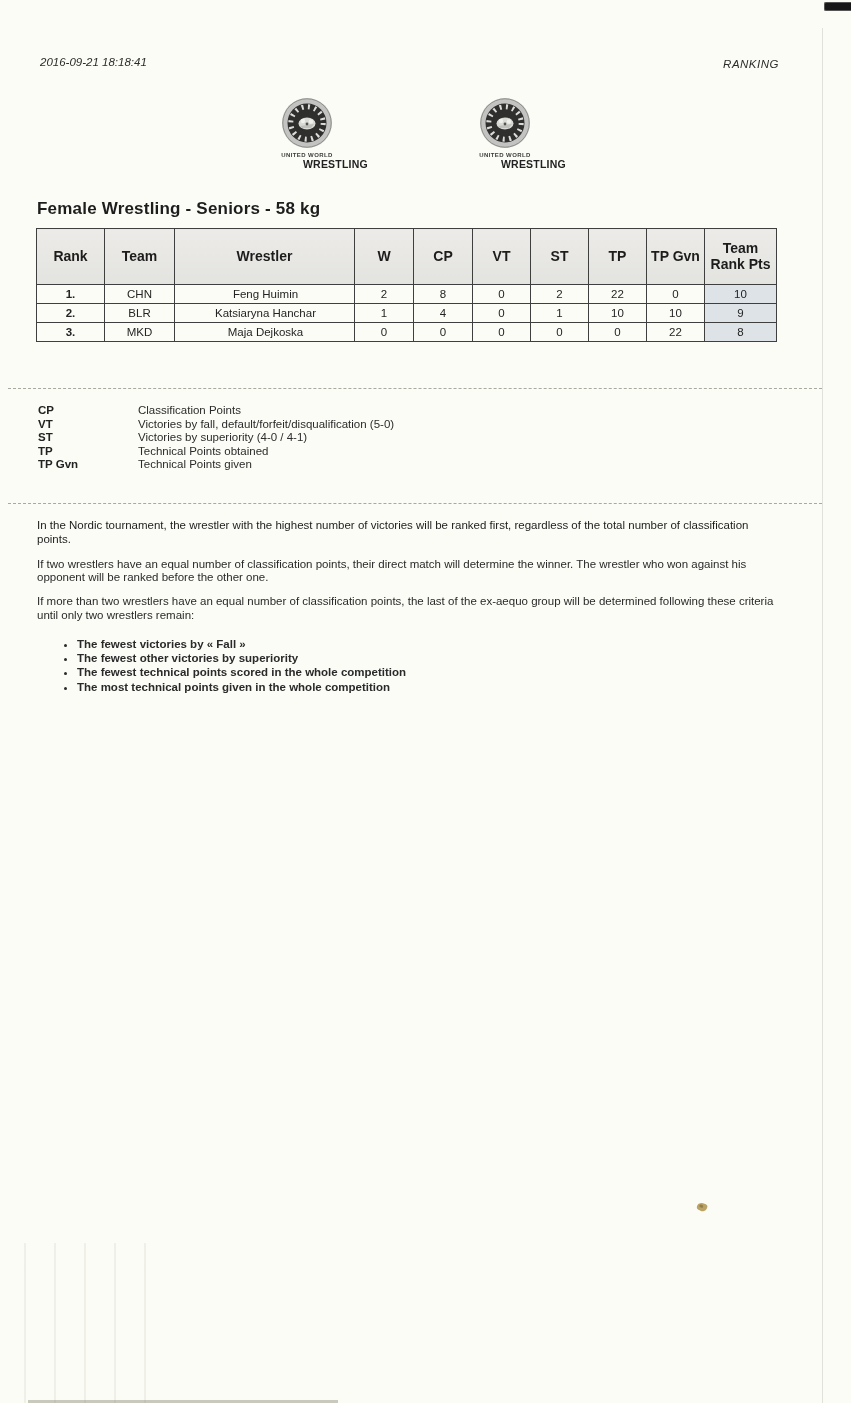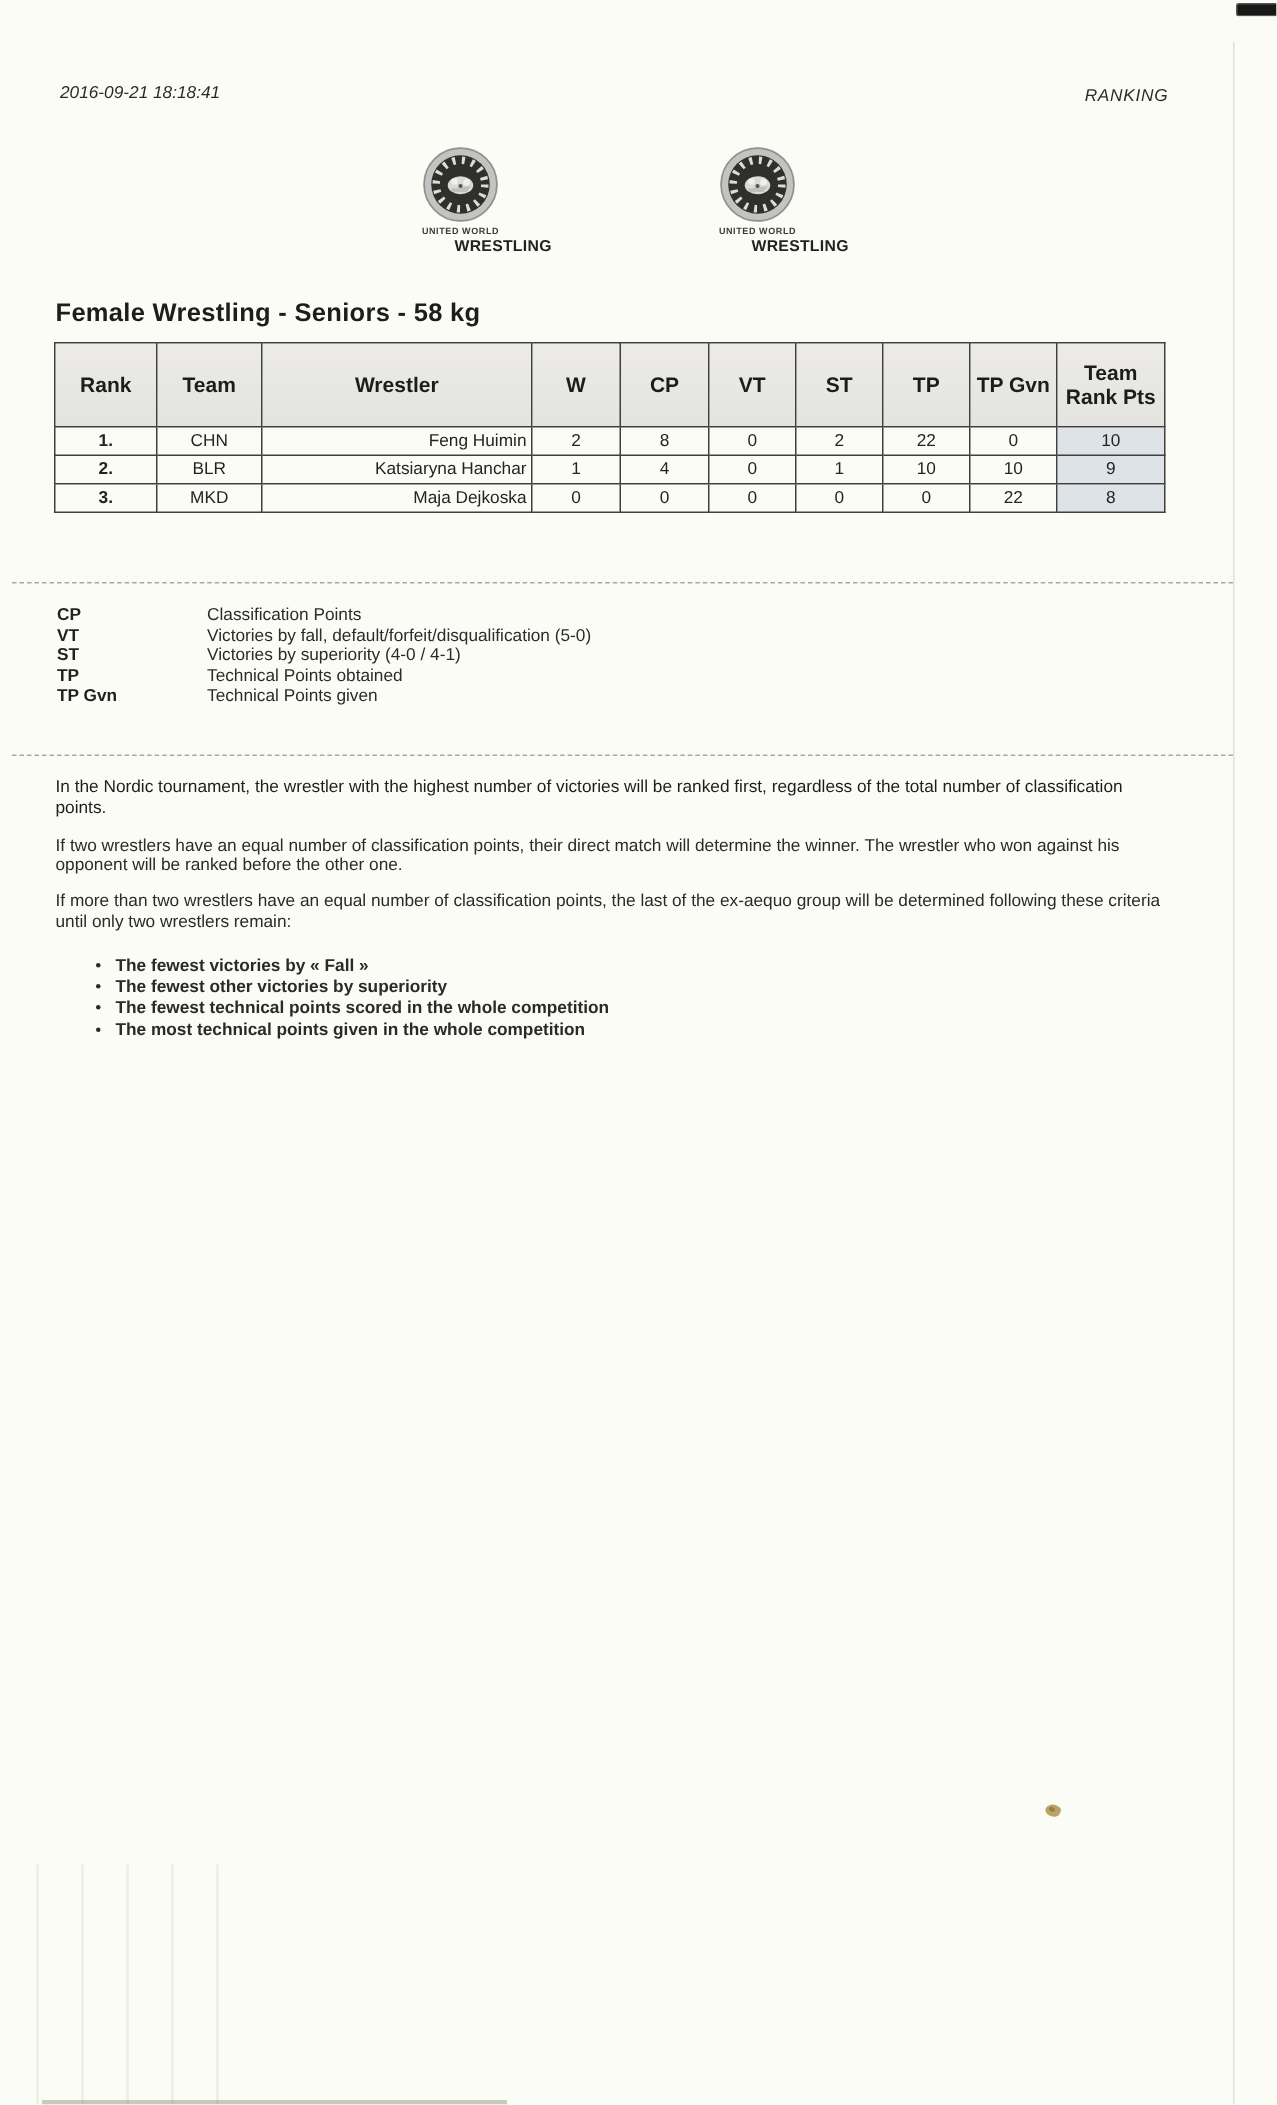--- a/index.html
+++ b/index.html
@@ -62,21 +62,21 @@
   .results{ position:absolute; left:36px; top:228px; width:740px;
     border-collapse:collapse; table-layout:fixed; }
   .results th, .results td{ border:1.5px solid #3f3f3f; overflow:hidden; }
   .results th{
     background:linear-gradient(180deg,#ecebe7,#e3e3df);
     font-size:14px; font-weight:bold; color:#1c1c1c;
     height:31px; text-align:center; line-height:1.12; white-space:pre-line; padding:12px 2px;
   }
   .results td{ height:19px; font-size:11.5px; text-align:center; padding:0 3px; color:#242424; }
   .results td.rank{ font-weight:bold; }
-  .results td.wrestler{ text-align:right; padding-left:5px; }
+  .results td.wrestler{ text-align:center; padding-left:5px; }
   .results td.trp{ background:#dde3e7; }
 
   
   .divider{ position:absolute; left:8px; width:814px; border-top:1px dashed #a9a9a0; height:0; }
   .divider-1{ top:388px; } .divider-2{ top:503px; }
 
   
   .legend{ position:absolute; left:38px; top:404px; font-size:11.5px; line-height:13.6px; }
   .legend-row{ display:flex; }
   .legend-abbr{ width:100px; font-weight:bold; color:#222; }

